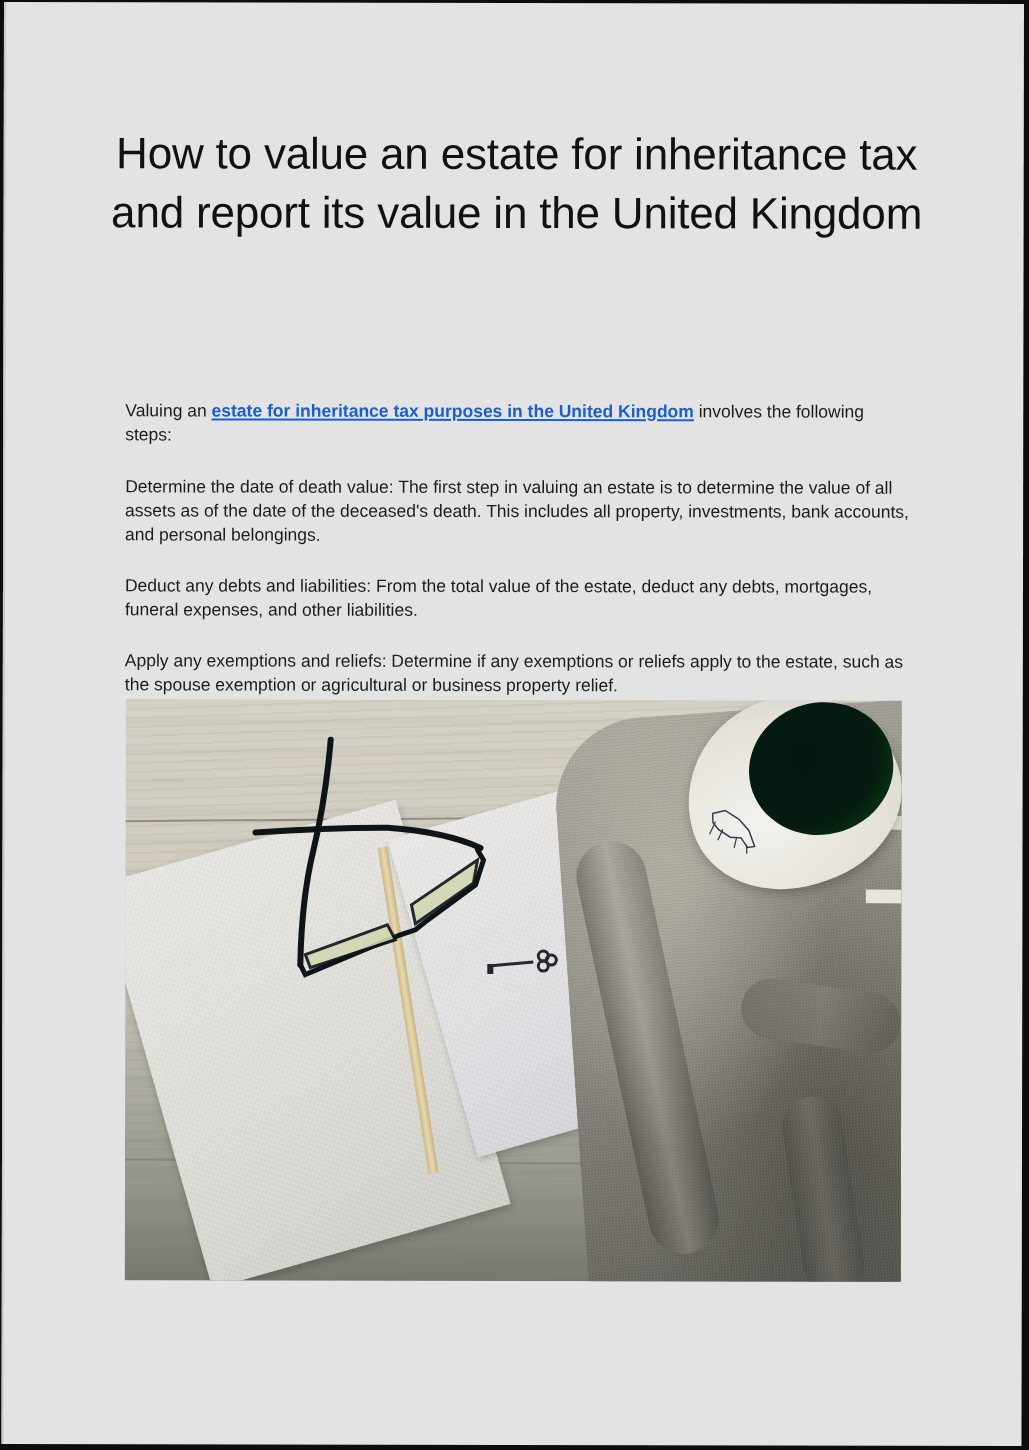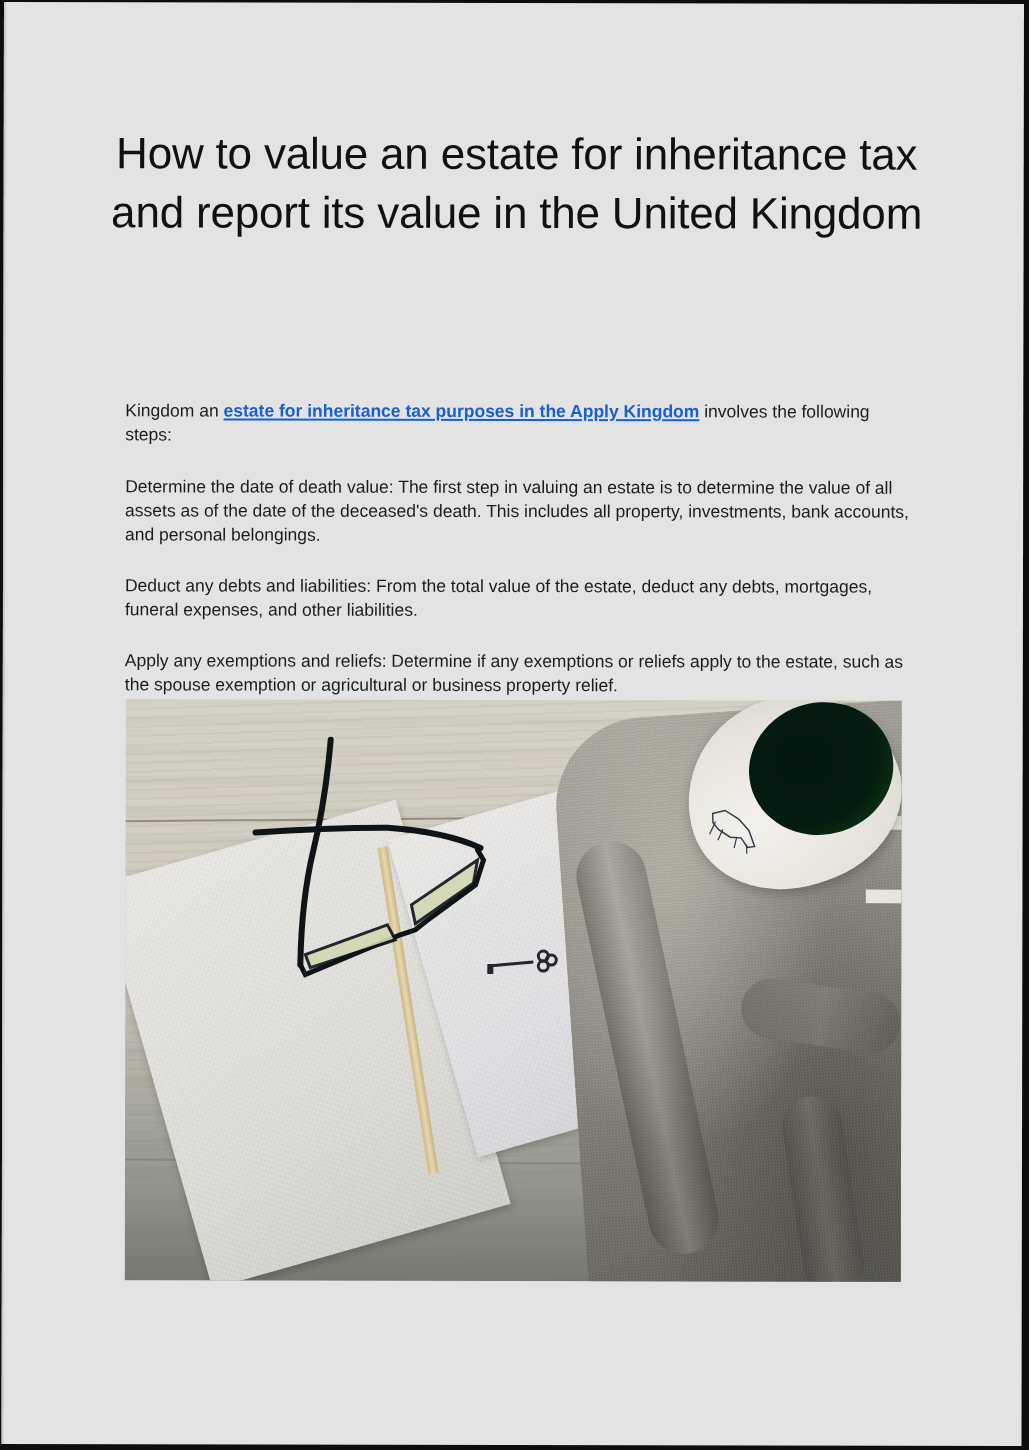--- a/index.html
+++ b/index.html
@@ -217,21 +217,21 @@
     }
   </style>
 </head>
 <body>
 
 <div class="page">
   <div class="page-edge-left"></div>
 
   <h1 class="title">How to value an estate for inheritance tax and report its value in the United Kingdom</h1>
 
-  <p class="body-text p1"><span>Kingdom an </span><a class="link">estate for inheritance tax purposes in the Apply Kingdom</a><span> involves the following steps:</span></p>
+  <p class="body-text p1"><span>Valuing an </span><a class="link">estate for inheritance tax purposes in the United Kingdom</a><span> involves the following steps:</span></p>
 
   <p class="body-text p2">Determine the date of death value: The first step in valuing an estate is to determine the value of all assets as of the date of the deceased's death. This includes all property, investments, bank accounts, and personal belongings.</p>
 
   <p class="body-text p3">Deduct any debts and liabilities: From the total value of the estate, deduct any debts, mortgages, funeral expenses, and other liabilities.</p>
 
   <p class="body-text p4">Apply any exemptions and reliefs: Determine if any exemptions or reliefs apply to the estate, such as the spouse exemption or agricultural or business property relief.</p>
 
   <div class="photo" role="img" aria-label="Open blank notebook with black eyeglasses and a small key on a whitewashed wooden table, beside a grey linen cloth and a white mug of green tea">
     <div class="wood-grain"></div>
     <div class="plank-line" style="top:118px; width:560px; transform:rotate(-0.6deg);"></div>

